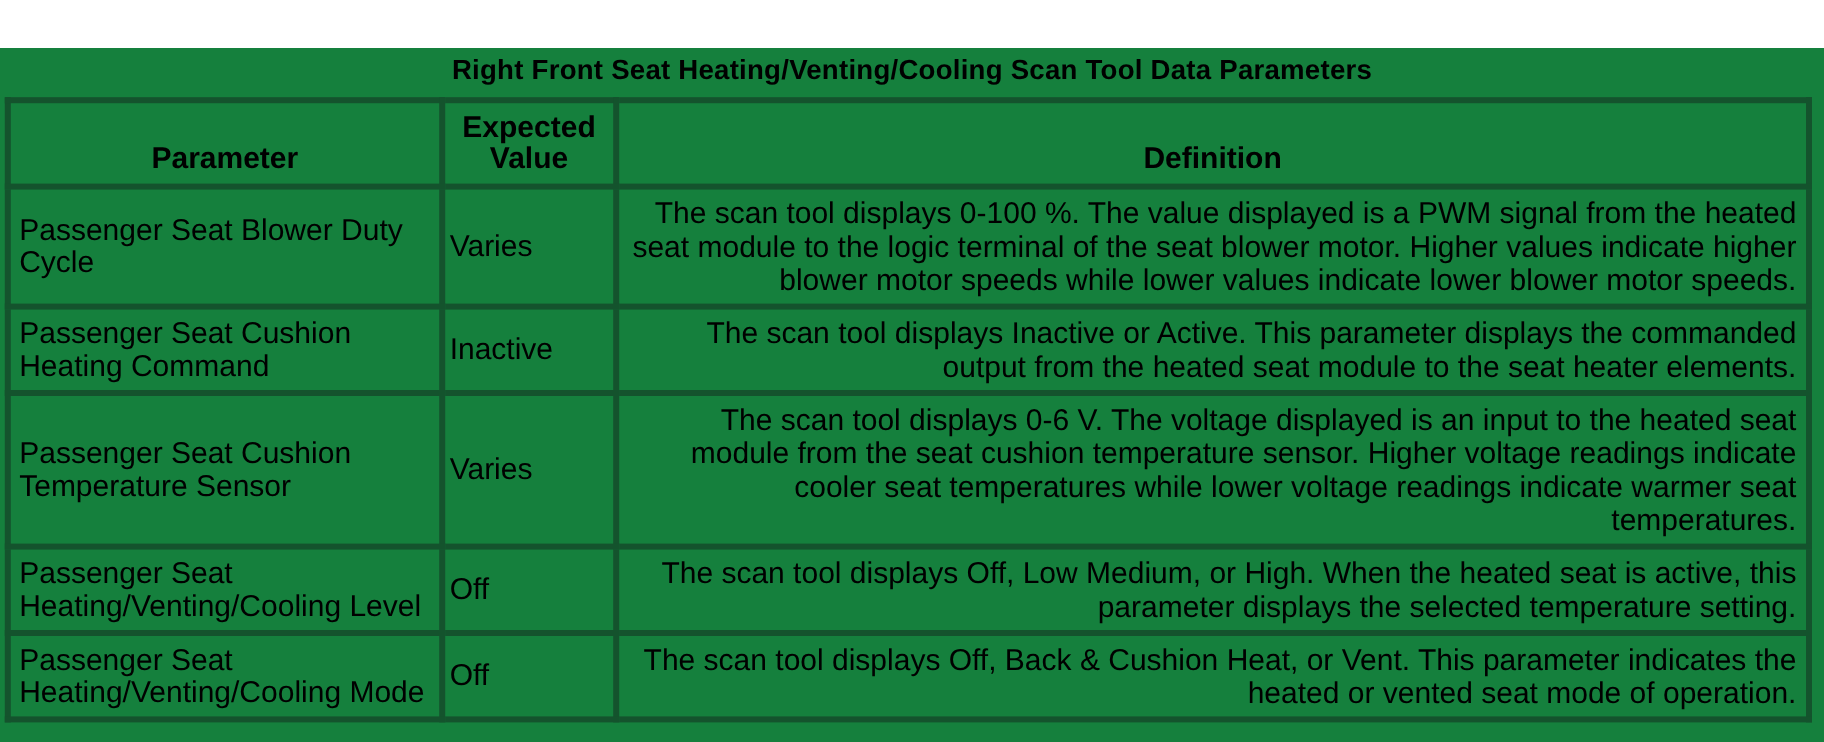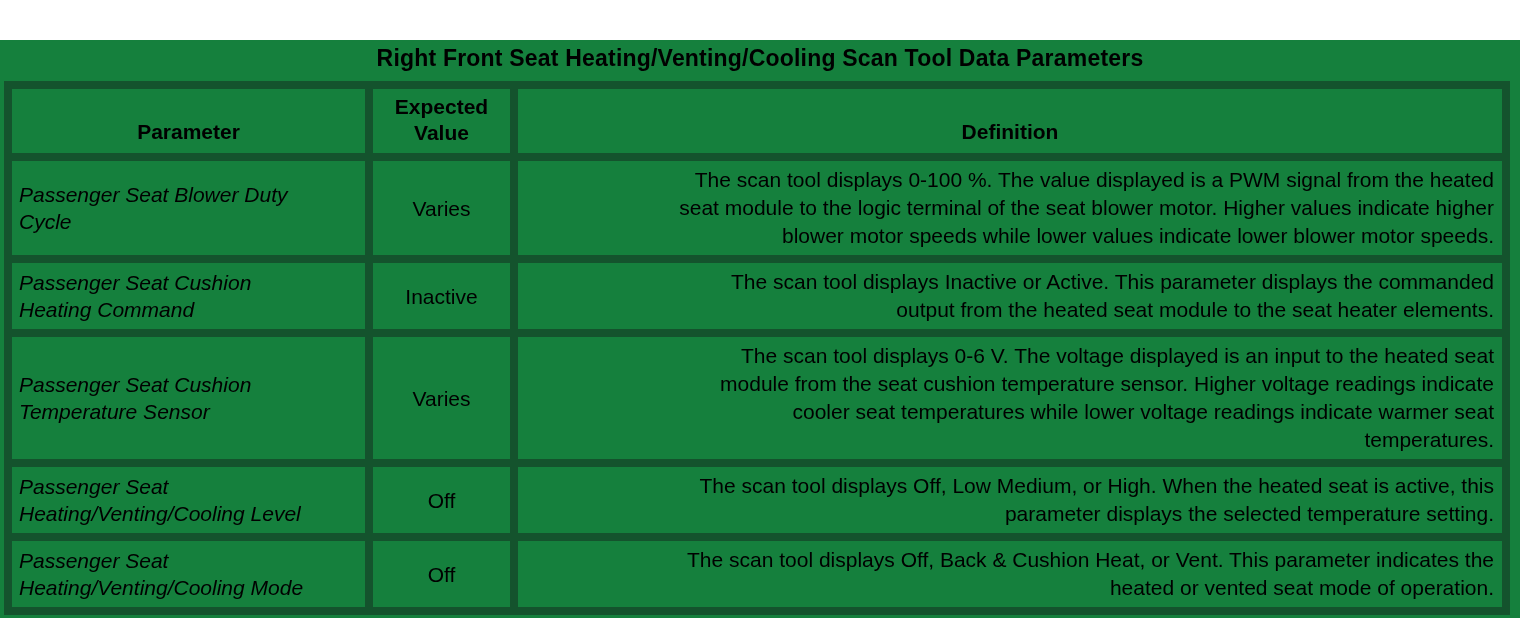--- a/index.html
+++ b/index.html
@@ -30,22 +30,22 @@
     table-layout: fixed;
     margin-left: 4px;
     width: 1506px;
     border: 4px solid #000;
   }
   .col-param    { width: 361px; }
   .col-expected { width: 145px; }
   .col-def      { width: 992px; }
 
   th, td {
-    border: 8px solid #14532d;
-    font-size: 21px;
+    border: 5px solid #14532d;
+    font-size: 25px;
     color: #000;
   }
   tr.header-row { height: 72px; }
   th.th-param, th.th-def {
     vertical-align: bottom;
     text-align: center;
     font-weight: bold;
     padding-bottom: 8px;
     line-height: 26px;
   }
@@ -62,25 +62,23 @@
     vertical-align: middle;
     line-height: 26px;
   }
   tr.op-row .b { font-weight: bold; }
 
   td.param {
     vertical-align: middle;
     padding: 6px 6px 6px 7px;
     line-height: 27px;
     white-space: pre-line;
-    font-style: italic;
   }
   td.expected {
     vertical-align: middle;
-    text-align: center;
     padding: 2px 4px;
     line-height: 27px;
   }
   td.def {
     vertical-align: middle;
     padding: 5px 8px 5px 8px;
     line-height: 28px;
     white-space: pre-line;
     text-align: right;
   }

